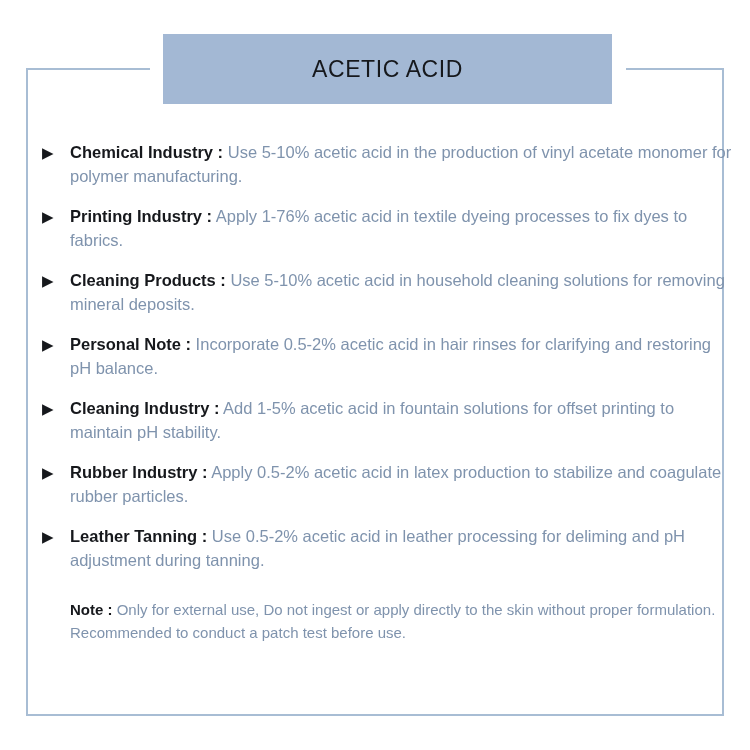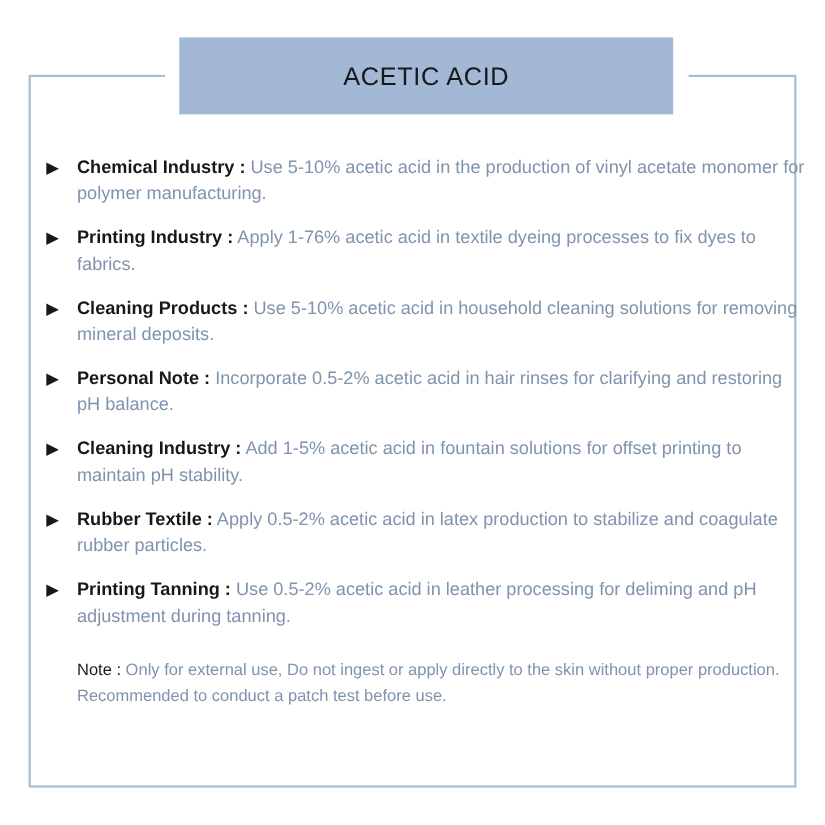--- a/index.html
+++ b/index.html
@@ -90,21 +90,21 @@
   }
   .note {
     margin-top: 26px;
     padding-left: 28px;
     font-size: 15px;
     line-height: 23px;
     color: #7f93ad;
   }
   .note-label {
     color: #16181c;
-    font-weight: 400;
+    font-weight: 700;
   }
 </style>
 </head>
 <body>
 
 <div class="page">
 
   <div class="frame"></div>
   <div class="frame-gap"></div>
 
@@ -134,24 +134,24 @@
       <div class="item-text"><span class="item-label">Personal Note :</span><span> Incorporate 0.5-2% acetic acid in hair rinses for clarifying and restoring pH balance.</span></div>
     </div>
 
     <div class="item">
       <span class="bullet">▶</span>
       <div class="item-text"><span class="item-label">Cleaning Industry :</span><span> Add 1-5% acetic acid in fountain solutions for offset printing to maintain pH stability.</span></div>
     </div>
 
     <div class="item">
       <span class="bullet">▶</span>
-      <div class="item-text"><span class="item-label">Rubber Textile :</span><span> Apply 0.5-2% acetic acid in latex production to stabilize and coagulate rubber particles.</span></div>
+      <div class="item-text"><span class="item-label">Rubber Industry :</span><span> Apply 0.5-2% acetic acid in latex production to stabilize and coagulate rubber particles.</span></div>
     </div>
 
     <div class="item">
       <span class="bullet">▶</span>
-      <div class="item-text"><span class="item-label">Printing Tanning :</span><span> Use 0.5-2% acetic acid in leather processing for deliming and pH adjustment during tanning.</span></div>
+      <div class="item-text"><span class="item-label">Leather Tanning :</span><span> Use 0.5-2% acetic acid in leather processing for deliming and pH adjustment during tanning.</span></div>
     </div>
 
-    <div class="note"><span class="note-label">Note :</span><span> Only for external use, Do not ingest or apply directly to the skin without proper production. Recommended to conduct a patch test before use.</span></div>
+    <div class="note"><span class="note-label">Note :</span><span> Only for external use, Do not ingest or apply directly to the skin without proper formulation. Recommended to conduct a patch test before use.</span></div>
 
   </div>
 </div>
 
 </body></html>

